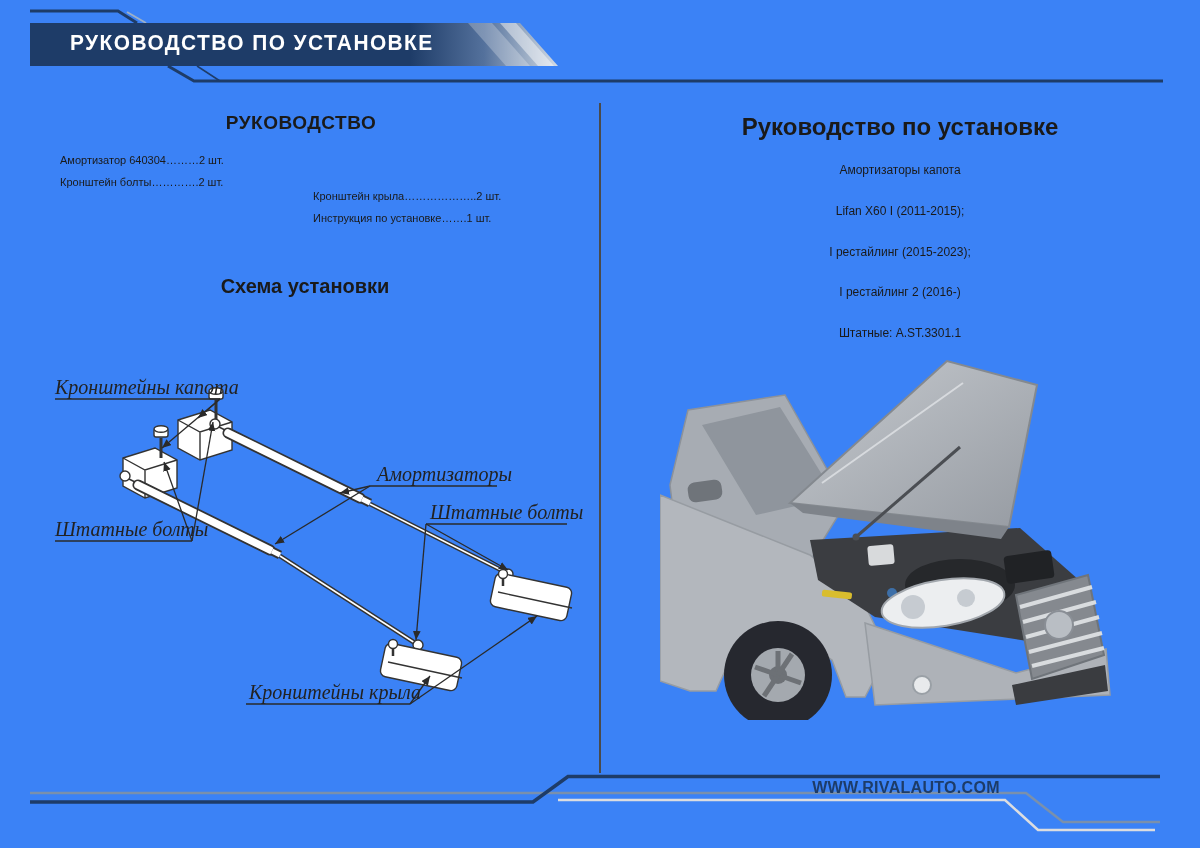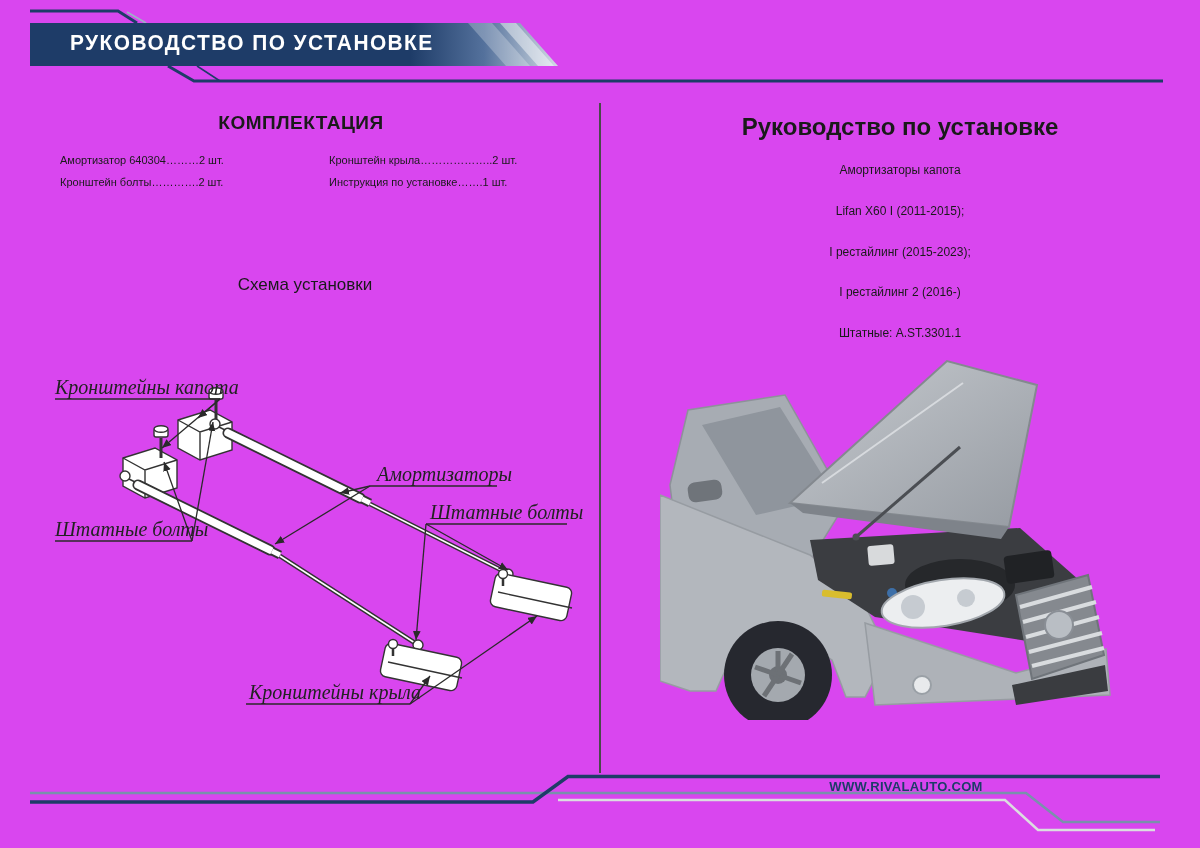--- a/index.html
+++ b/index.html
@@ -1,40 +1,40 @@
 <!DOCTYPE html>
 <html><head>
 <meta charset="utf-8">
 <style>
   html,body{margin:0;padding:0;background:#ffffff;}
-  #page{position:relative;width:1200px;height:848px;background:#d946ef;overflow:hidden;
+  #page{position:relative;width:1200px;height:848px;background:#3b82f6;overflow:hidden;
         font-family:"Liberation Sans",sans-serif;color:#1a1a1a;}
   .abs{position:absolute;}
   .center{text-align:center;}
   
   #banner-text{left:70px;top:30px;width:470px;font-size:22px;font-weight:bold;color:#ffffff;
                letter-spacing:1.5px;transform:scaleX(.95);transform-origin:left center;}
   
   #kit-title{left:40px;top:112px;width:522px;font-size:19px;font-weight:bold;letter-spacing:.5px;}
   .kit-col{top:149px;font-size:11px;line-height:22px;}
   #kit-col-1{left:60px;width:250px;}
-  #kit-col-2{left:329px;width:260px;}
-  #scheme-title{left:40px;top:275px;width:530px;font-size:17px;font-weight:normal;}
+  #kit-col-2{left:313px;width:260px;margin-top:36px;}
+  #scheme-title{left:40px;top:275px;width:530px;font-size:20px;font-weight:bold;}
   
   #rc-title{left:620px;top:113px;width:560px;font-size:24px;font-weight:bold;}
   .rc-line{left:620px;width:560px;font-size:12px;}
   #rc-product{top:163px;}
   #rc-model-0{top:204px;}
   #rc-model-1{top:245px;}
   #rc-model-2{top:285px;}
   #rc-sku{top:326px;}
   
   #v-divider{left:599px;top:103px;width:2px;height:670px;background:#4a4a4a;}
   
-  #website{left:780px;top:779px;width:252px;font-size:13px;font-weight:bold;color:#1d3c68;
+  #website{left:780px;top:779px;width:252px;font-size:16px;font-weight:bold;color:#1d3c68;
            letter-spacing:.3px;}
   svg text.dlab{font-family:"Liberation Serif",serif;font-style:italic;font-size:20px;fill:#222;}
 </style>
 </head>
 <body>
 
 <div id="page">
 
   <svg class="abs" style="left:0;top:0;" width="1200" height="96" viewBox="0 0 1200 96">
     <defs>
@@ -52,21 +52,21 @@
 
     <polygon points="30,23 520,23 558,66 30,66" fill="url(#bannerGrad)"></polygon>
     <polygon points="468,23 492,23 530,66 506,66" fill="#ffffff" opacity="0.25"></polygon>
     <polygon points="500,23 516,23 554,66 538,66" fill="#ffffff" opacity="0.45"></polygon>
 
     <path d="M168,66 L194,81 H1163" fill="none" stroke="#1e3c68" stroke-width="3"></path>
     <path d="M197,66 L220,81" fill="none" stroke="#1e3c68" stroke-width="1.5"></path>
   </svg>
   <div class="abs" id="banner-text">РУКОВОДСТВО ПО УСТАНОВКЕ</div>
 
-  <div class="abs center" id="kit-title">КОМПЛЕКТАЦИЯ</div>
+  <div class="abs center" id="kit-title">РУКОВОДСТВО</div>
 
   <div class="abs kit-col" id="kit-col-1">
     <div>Амортизатор 640304………2 шт.</div>
     <div>Кронштейн болты………….2 шт.</div>
   </div>
   <div class="abs kit-col" id="kit-col-2">
     <div>Кронштейн крыла………………..2 шт.</div>
     <div>Инструкция по установке…….1 шт.</div>
   </div>
 

